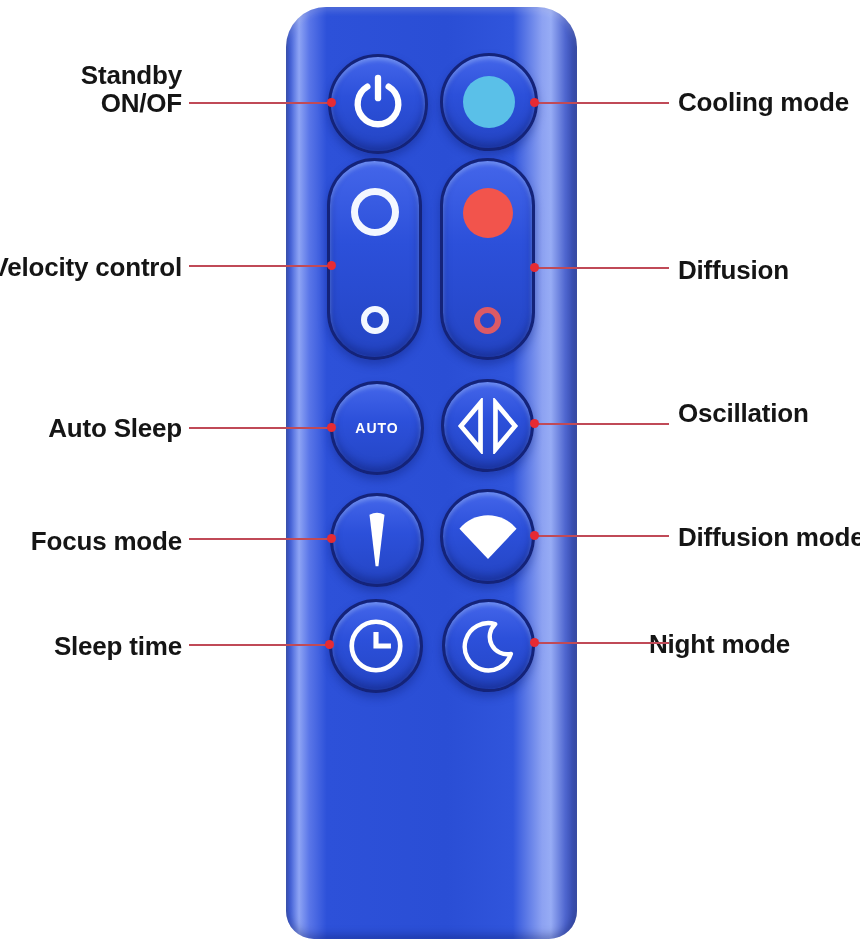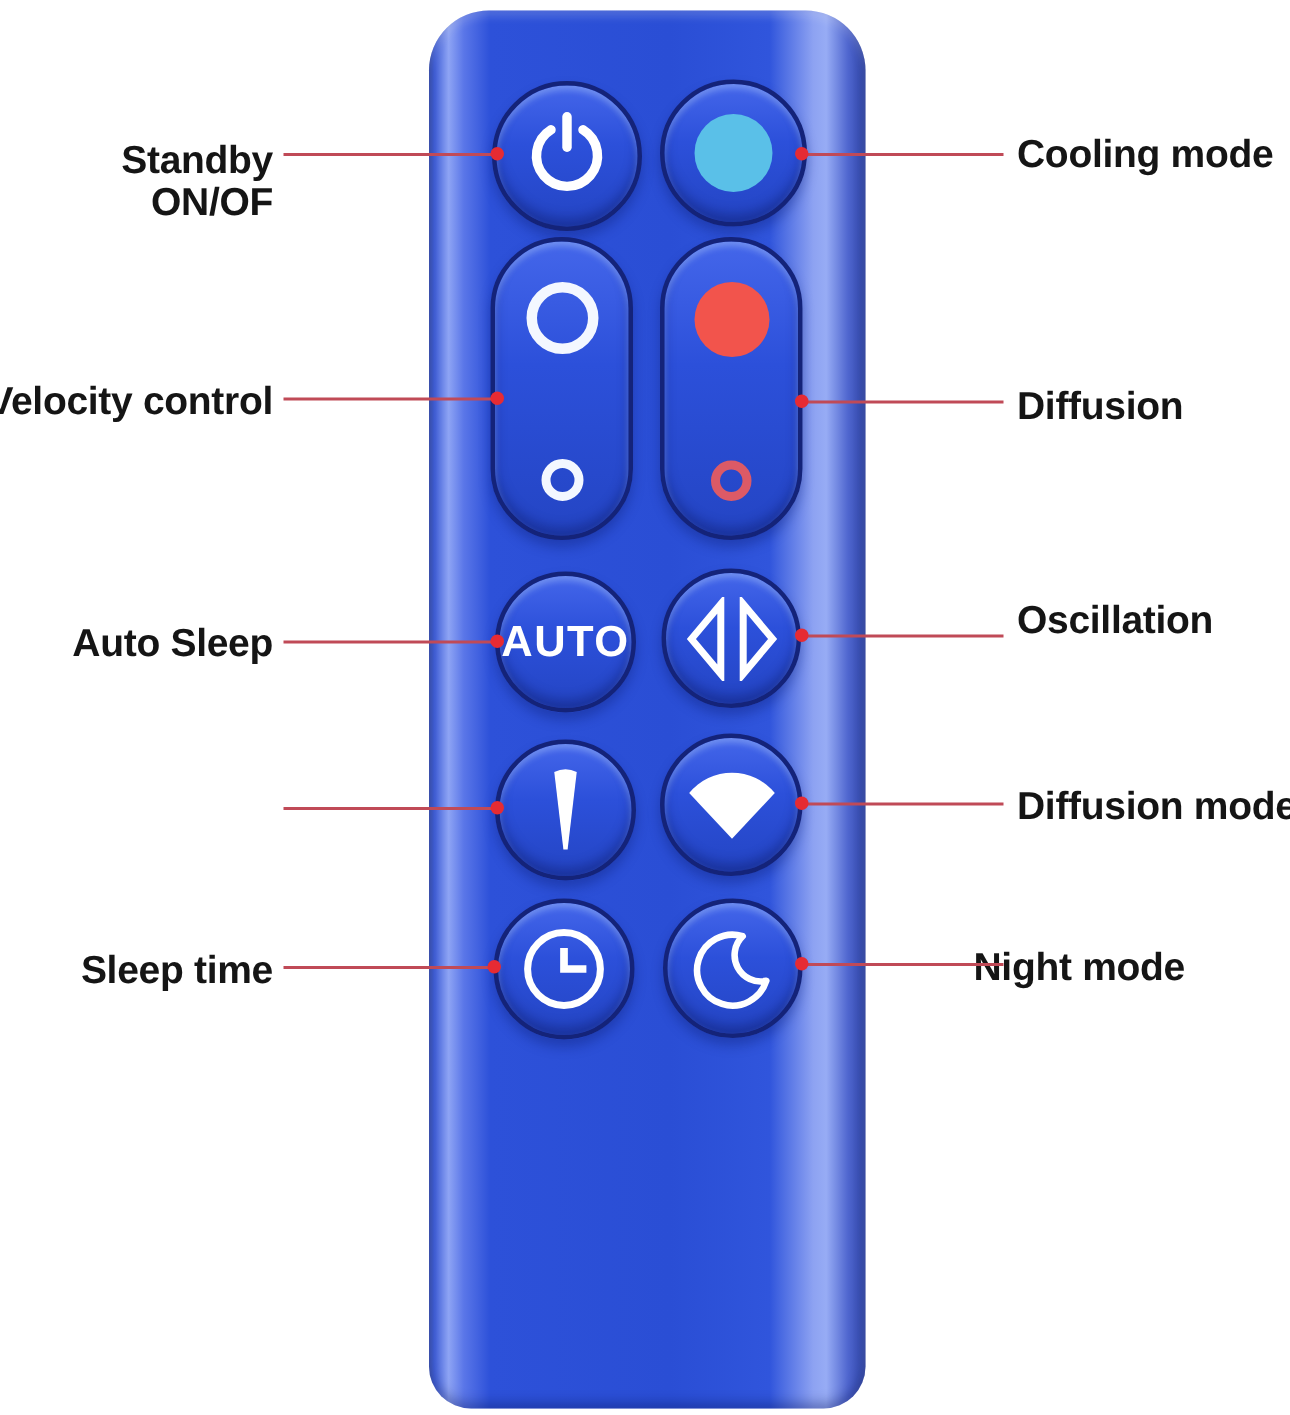--- a/index.html
+++ b/index.html
@@ -24,21 +24,21 @@
     display:flex;align-items:center;justify-content:center;}
   .btn{border-radius:50%;}
   .pill{border-radius:50px;flex-direction:column;justify-content:space-between;
         padding:27px 0 23px 0;}
 
   .ring-lg{box-sizing:border-box;width:48px;height:48px;border:7px solid #f3f7ff;border-radius:50%;}
   .ring-sm{box-sizing:border-box;width:28px;height:28px;border:6px solid #f3f7ff;border-radius:50%;}
   .hot-dot{width:50px;height:50px;border-radius:50%;background:#f2544c;}
   .hot-ring{box-sizing:border-box;width:27px;height:27px;border:6px solid #dc5a66;border-radius:50%;}
   .cool-dot{width:52px;height:52px;border-radius:50%;background:#5ac0e8;}
-  .auto-text{color:#fff;font-size:29px;font-weight:700;letter-spacing:1px;}
+  .auto-text{color:#fff;font-size:14px;font-weight:700;letter-spacing:1px;}
 
   
   .ann{position:absolute;font-size:26px;font-weight:700;line-height:28px;
        color:#151515;letter-spacing:-0.2px;white-space:nowrap;}
   .ann.l{text-align:right;}
   .ann span{display:block;}
   .conn{position:absolute;height:2px;background:#c04a57;}
   .cdot{position:absolute;width:9px;height:9px;border-radius:50%;background:#e62b33;}
 </style>
 </head>
@@ -94,30 +94,34 @@
         <path d="M 0,-15 L 0,0 L 16,0" fill="none" stroke="#ffffff" stroke-width="5.5"></path>
       </svg>
     </div>
     <div class="btn" style="left:156px;top:592px;width:93px;height:93px;">
       <svg width="56" height="56" viewBox="-32 -32 64 64">
         <path d="M 7,-25 A 27,27 0 1 0 25,9 A 20,20 0 0 1 7,-25 Z" fill="none" stroke="#ffffff" stroke-width="5" stroke-linejoin="round"></path>
       </svg>
     </div>
   </div>
 
-  <div class="ann l" style="right:678px;top:92px;">
+  <div class="ann l" style="right:678px;top:61px;">
     <span>Standby</span>
     <span>ON/OF</span>
   </div>
   <div class="ann l" style="right:678px;top:253px;">
     <span>Velocity control</span>
     <span></span>
   </div>
   <div class="ann l" style="right:678px;top:414px;">
     <span>Auto Sleep</span>
+    <span></span>
+  </div>
+  <div class="ann l" style="right:678px;top:527px;">
+    <span>Focus mode</span>
     <span></span>
   </div>
   <div class="ann l" style="right:678px;top:632px;">
     <span>Sleep time</span>
     <span></span>
   </div>
 
   <div class="ann" style="left:678px;top:88px;">
     <span>Cooling mode</span>
     <span></span>

